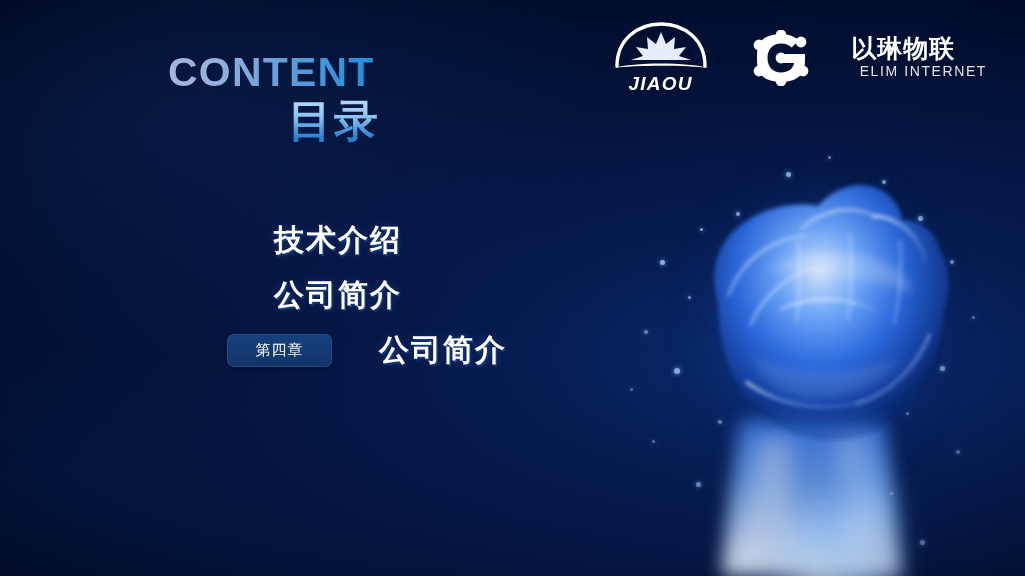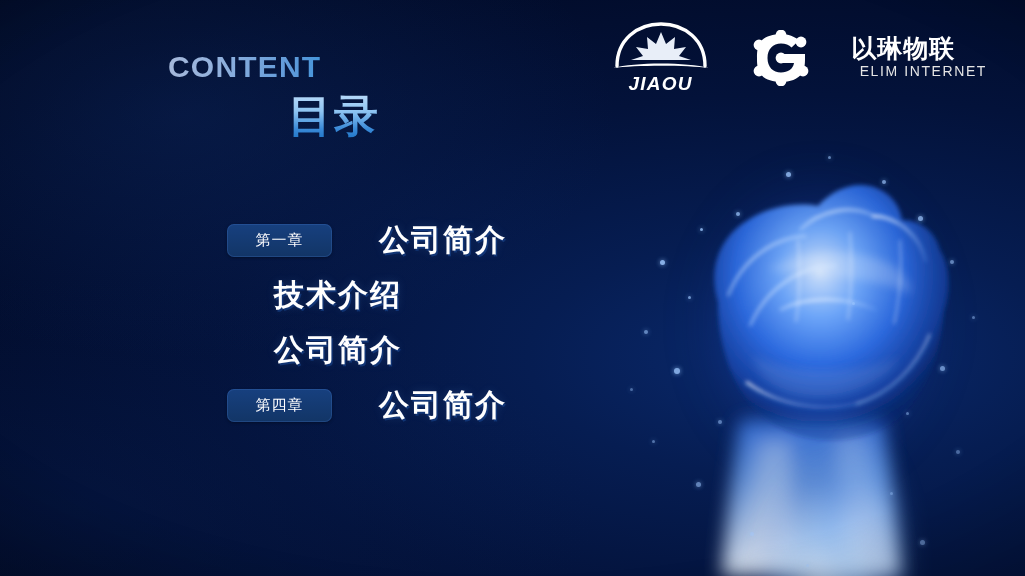--- a/index.html
+++ b/index.html
@@ -59,28 +59,28 @@
     position:absolute; left:120px; top:250px; width:230px; height:330px;
     background:
       radial-gradient(36% 52% at 44% 72%, rgba(235,245,255,.80) 0%, rgba(150,200,255,.40) 42%, rgba(40,100,220,.10) 72%, rgba(2,14,48,0) 92%),
       radial-gradient(28% 46% at 62% 58%, rgba(210,232,255,.55) 0%, rgba(90,160,255,.22) 55%, rgba(2,14,48,0) 88%);
     filter:blur(9px);
   }
 
   
   .title-block{ position:absolute; left:168px; top:52px; width:212px; }
   .title-en{
-    font-size:30px; font-weight:bold; letter-spacing:1.2px; line-height:1.02;
+    font-size:41px; font-weight:bold; letter-spacing:1.2px; line-height:1.02;
     background:linear-gradient(95deg,#a6b8da 0%,#8fb0dd 26%,#5f9ad9 58%,#2f93dd 84%,#1f8ad9 100%);
     -webkit-background-clip:text; background-clip:text;
     color:transparent; -webkit-text-fill-color:transparent;
     text-align:left; white-space:nowrap;
   }
   .title-cn{
-    margin-top:10px;
+    margin-top:4px;
     font-size:44px; font-weight:bold; letter-spacing:2px; line-height:1.05;
     text-align:right;
     background:linear-gradient(180deg,#bcdcfa 0%,#8ec4f2 40%,#3a8ad8 78%,#2076c8 100%);
     -webkit-background-clip:text; background-clip:text;
     color:transparent; -webkit-text-fill-color:transparent;
   }
 
   
   .logos{ position:absolute; right:38px; top:20px; display:flex; align-items:center; gap:40px; }
   .logo-jiaou{ display:flex; flex-direction:column; align-items:center; }
@@ -266,26 +266,20 @@
       <div class="elim-text">
         <div class="elim-cn">以琳物联</div>
         <div class="elim-en">ELIM INTERNET</div>
       </div>
     </div>
 
   </div>
 
   <div class="agenda">
 
-    <div class="row">
-      <div class="chip">
-        <span>第一章</span>
-      </div>
-      <div class="row-title">公司简介</div>
-    </div>
 
     <div class="row">
       <div class="row-title">技术介绍</div>
     </div>
 
     <div class="row">
       <div class="row-title">公司简介</div>
     </div>
 
     <div class="row">

